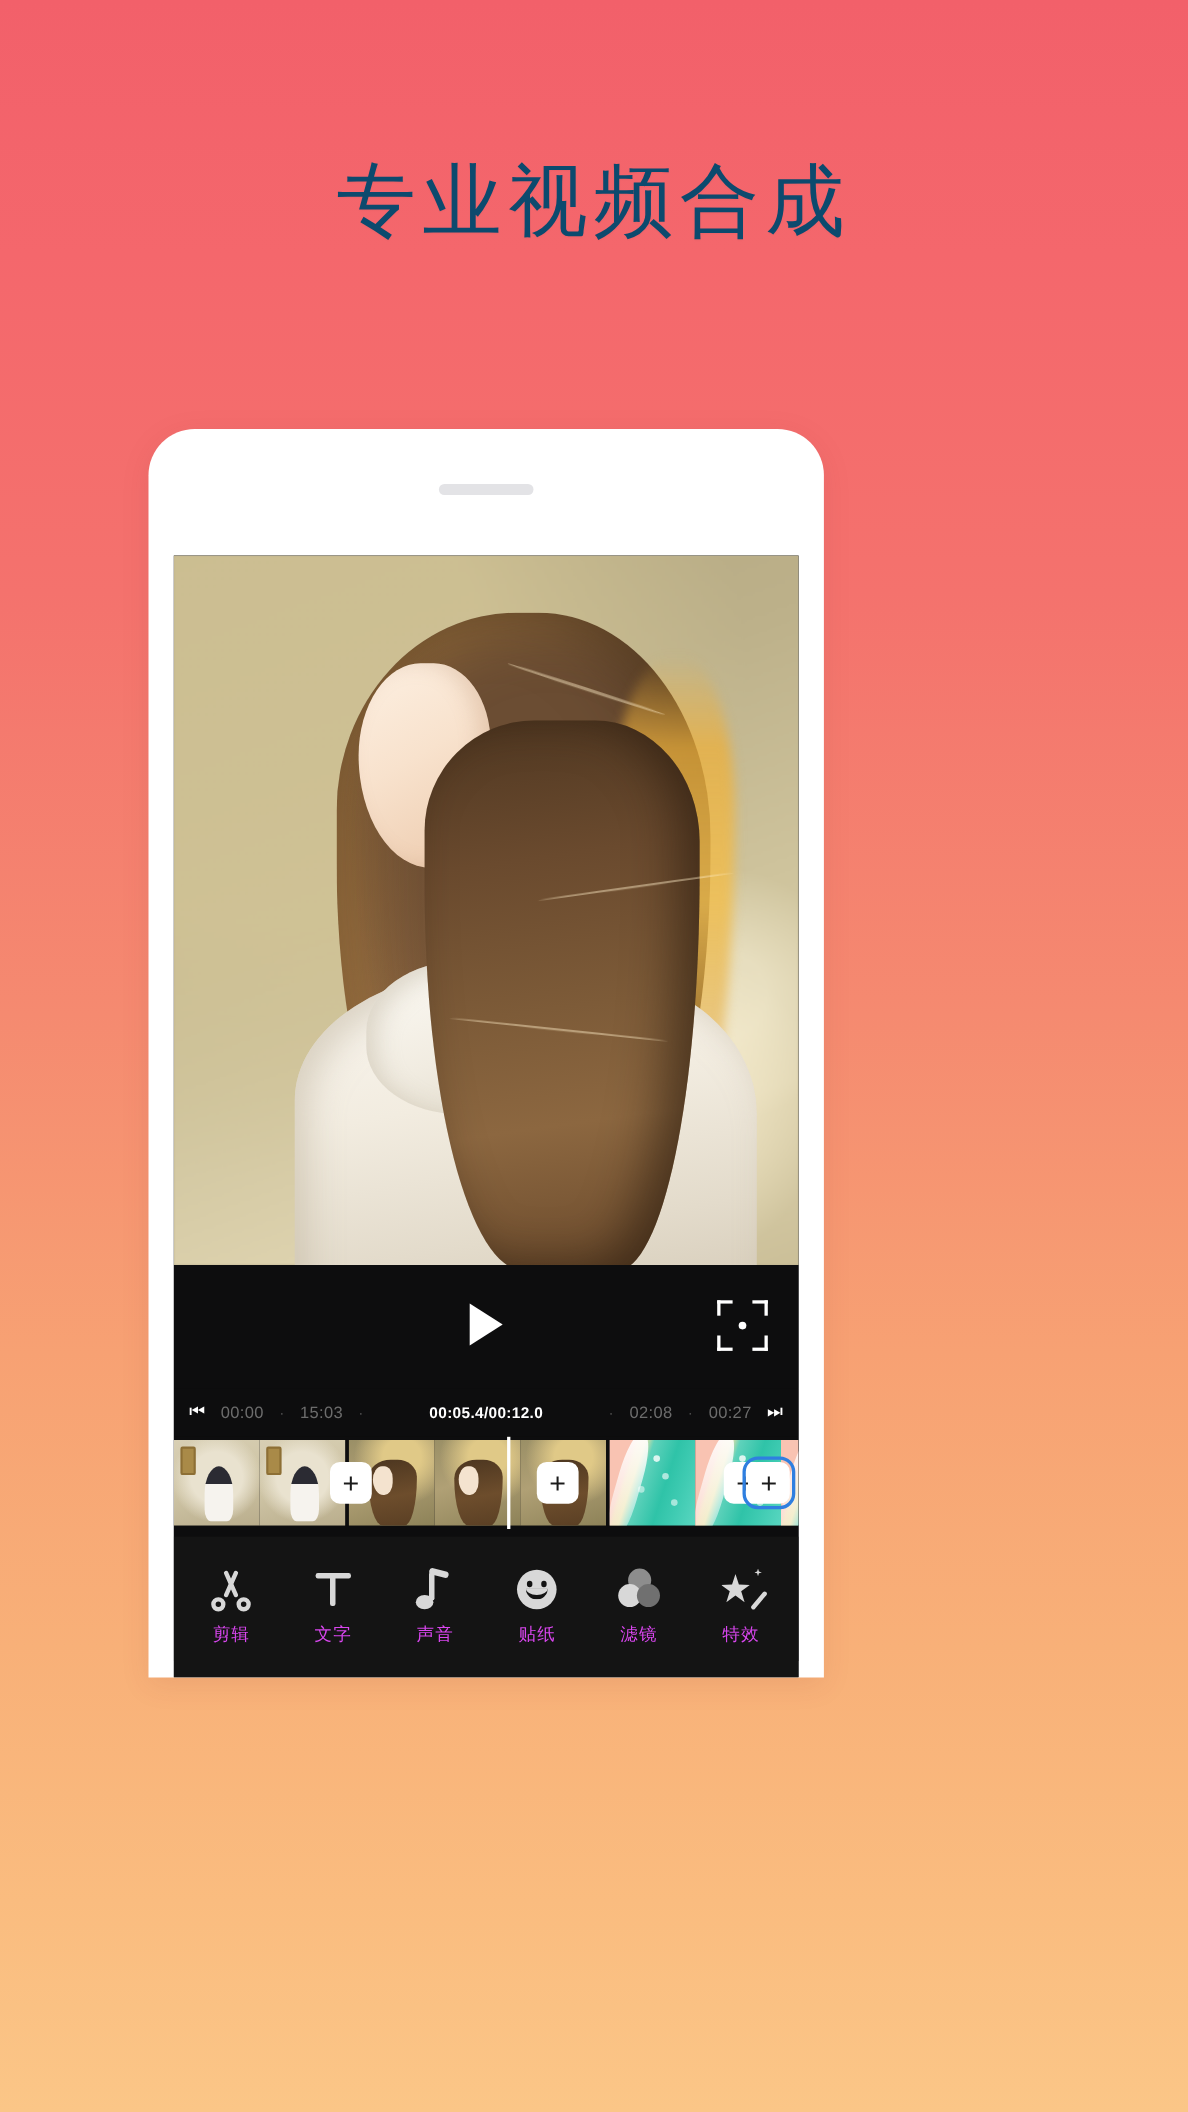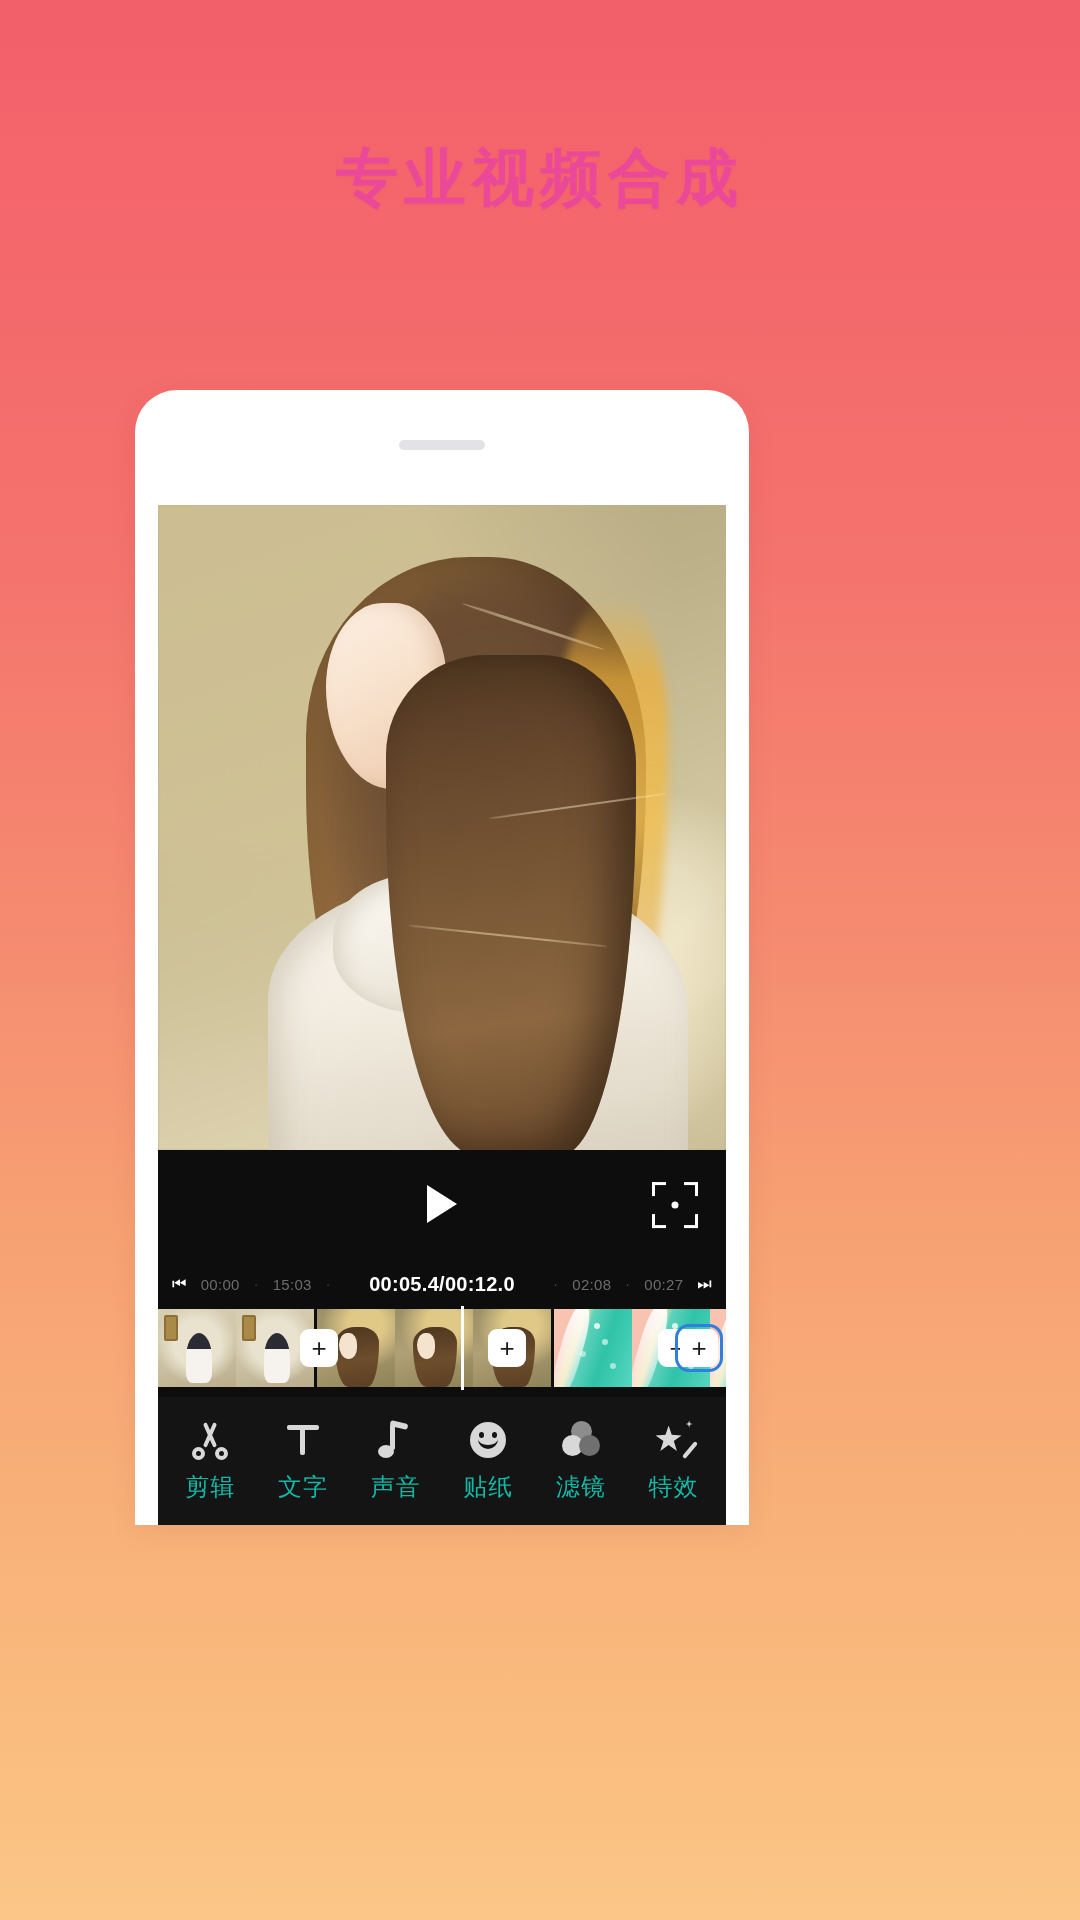--- a/index.html
+++ b/index.html
@@ -8,25 +8,25 @@
     font-family: "Liberation Sans", "DejaVu Sans", sans-serif;
     background: linear-gradient(180deg, #f2606a 0%, #f4676c 12%, #f4726d 28%, #f58a70 48%, #f7a173 64%, #f8b078 78%, #fabc7f 90%, #fbc687 100%);
     position:relative;
   }
 
   
   .headline {
     position:absolute;
     top:142px; left:0; right:0;
     text-align:center;
-    color:#ec4899;
-    font-size:62px;
+    color:#0c4a6e;
+    font-size:72px;
     line-height:1.15;
     letter-spacing:6px;
-    font-weight:700;
+    font-weight:400;
     text-shadow:0 1px 2px rgba(0,0,0,0.04);
   }
 
   
   .phone {
     position:absolute;
     left:135px;
     top:390px;
     width:614px;
     height:1135px;
@@ -181,21 +181,21 @@
     padding:0 14px;
     color:#6a6a6a;
     font-size:15px;
     letter-spacing:.3px;
   }
   .ruler .skip { color:#ffffff; font-size:16px; line-height:1; }
   .ruler .tick { color:#4a4a4a; font-size:14px; }
   .ruler .lbl  { color:#6c6c6c; }
   .ruler .current {
     color:#ffffff;
-    font-size:20px;
+    font-size:14px;
     font-weight:700;
     white-space:nowrap;
   }
   .ruler .gap { flex:1; }
   .ruler .sp { width:14px; }
 
   
   .strip {
     position:relative;
     height:84px;
@@ -293,21 +293,21 @@
     align-items:center;
     justify-content:space-around;
     padding:0 6px;
   }
   .tool {
     display:flex; flex-direction:column; align-items:center; gap:11px;
     cursor:pointer;
     width:86px;
   }
   .tool .glyph { height:40px; width:40px; position:relative; }
-  .tool .label { color:#14b8a6; font-size:24px; letter-spacing:1px; }
+  .tool .label { color:#d946ef; font-size:16px; letter-spacing:1px; }
 
   
   .ic-scissors::before, .ic-scissors::after{
     content:""; position:absolute; left:18px; top:2px;
     width:4px; height:26px; background:#d8d8d8; border-radius:2px;
   }
   .ic-scissors::before{ transform:rotate(24deg); }
   .ic-scissors::after { transform:rotate(-24deg); }
   .ic-scissors i{
     position:absolute; bottom:0; width:13px; height:13px;

